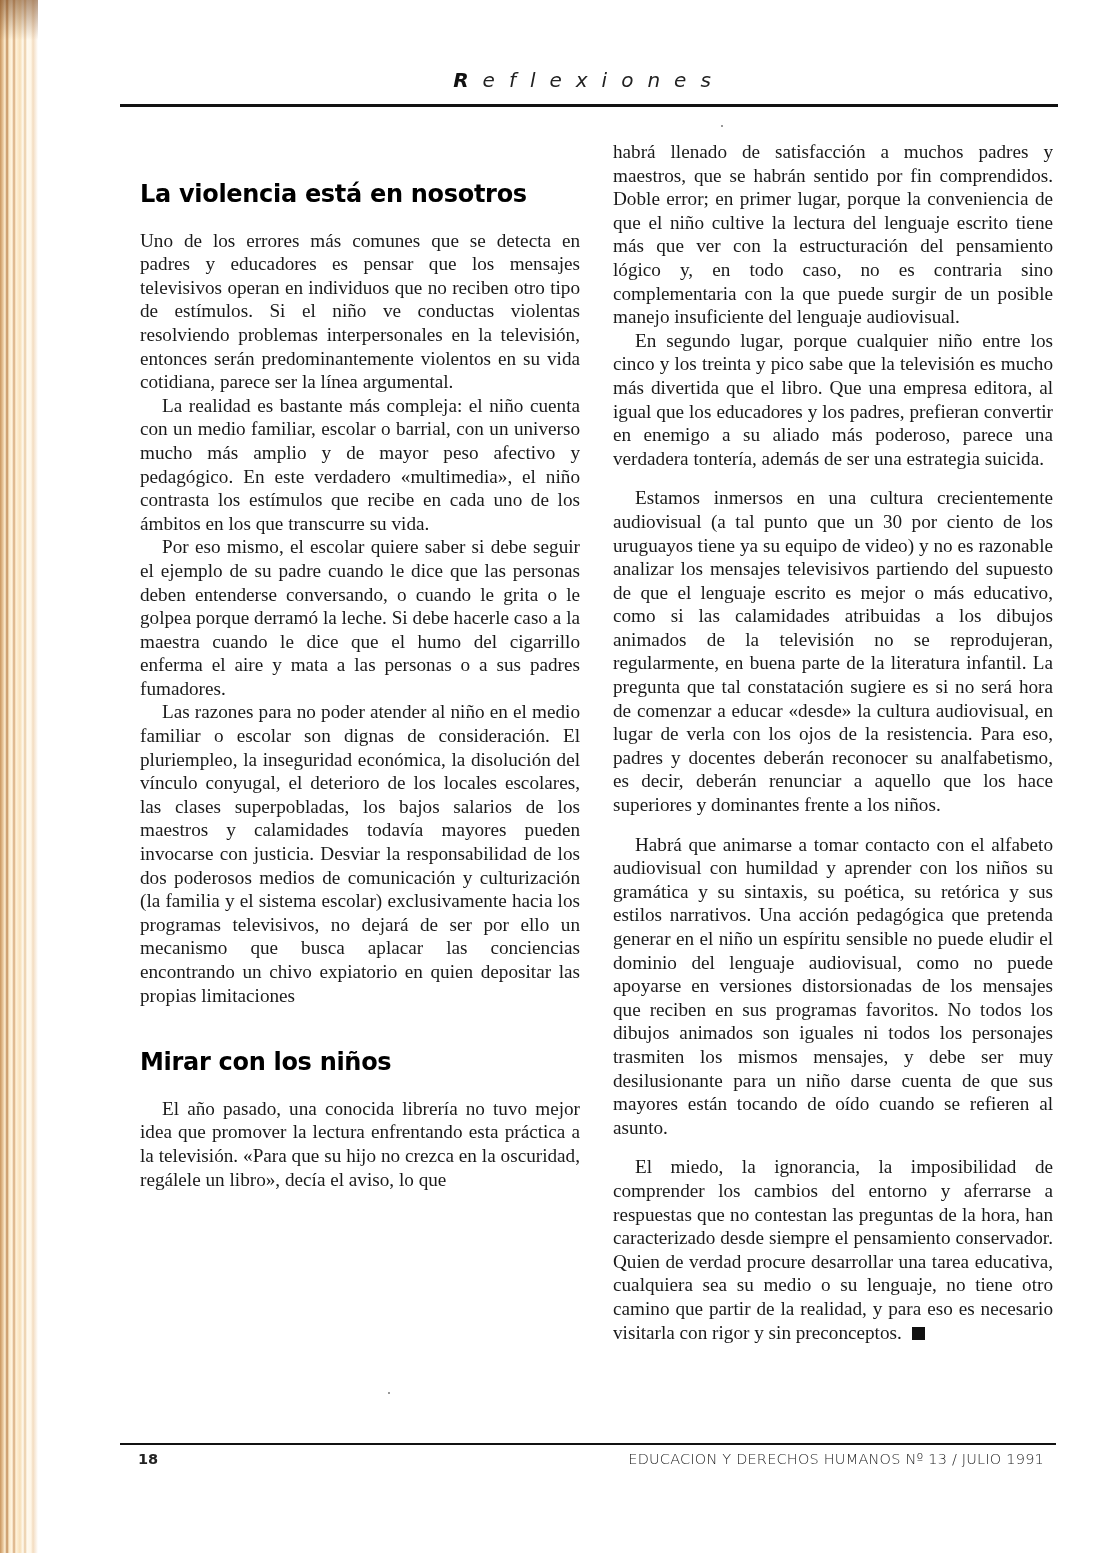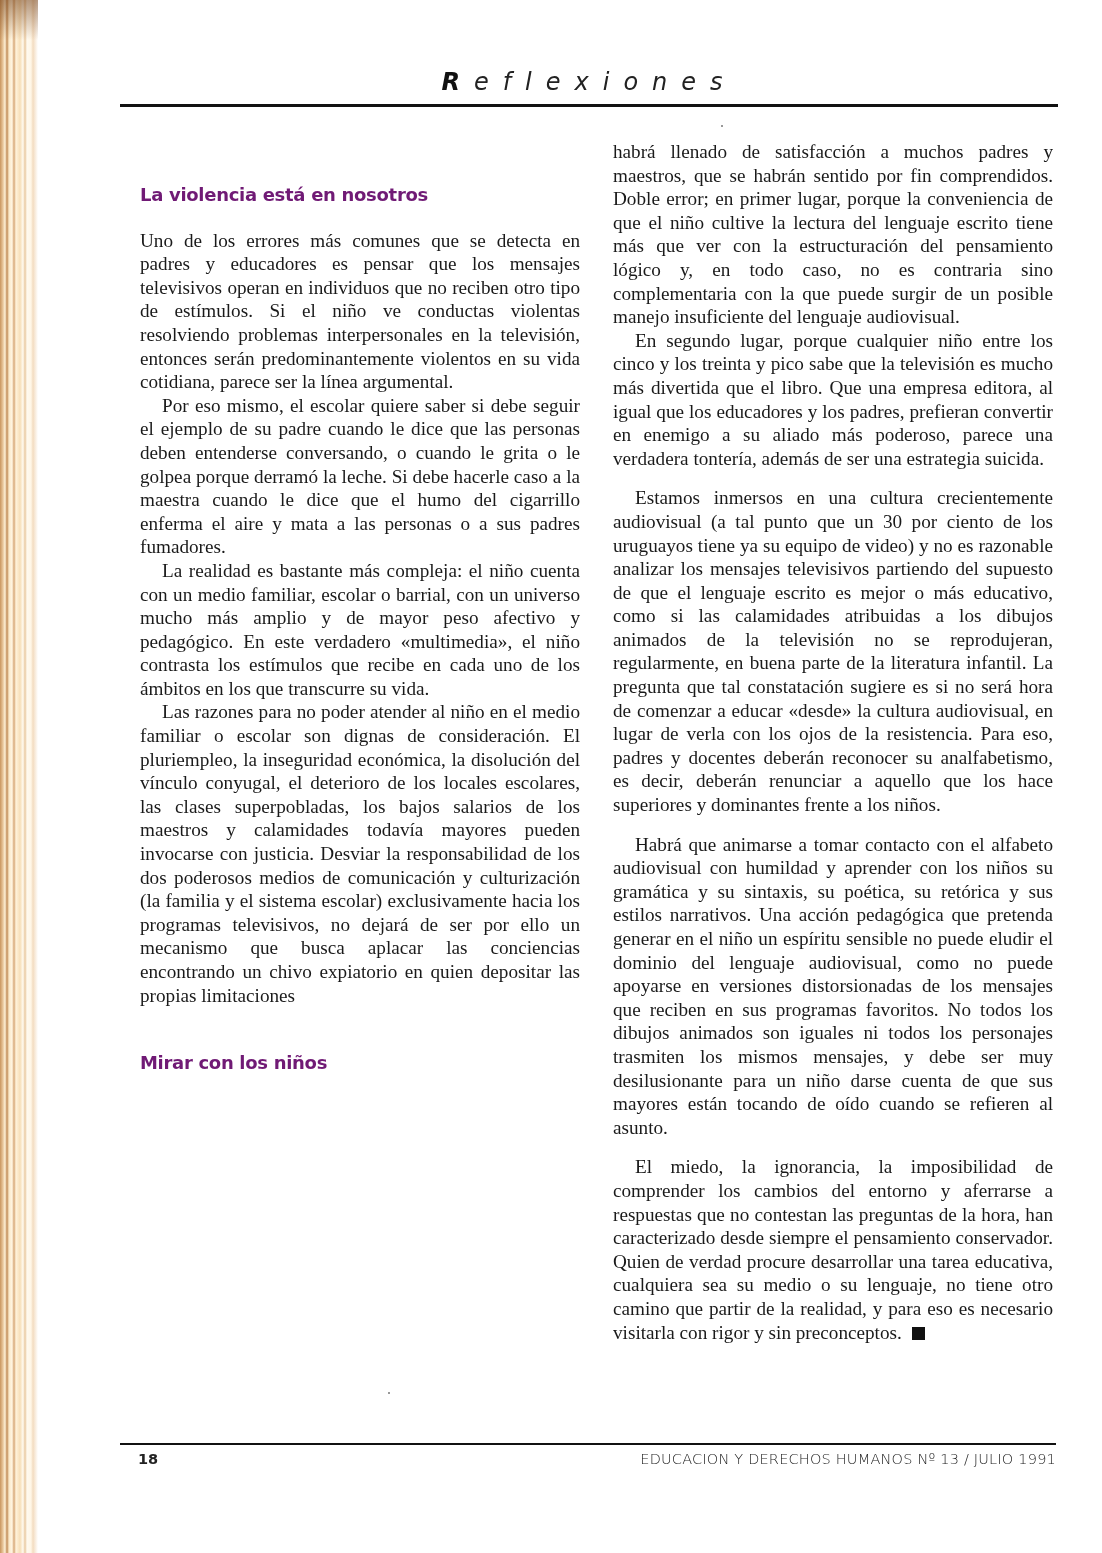--- a/index.html
+++ b/index.html
@@ -18,81 +18,82 @@
           #e9c9a0 25px, #fffaf0 27px, #fff6e6 31px, #f3dcc0 33px, #ffffff 38px);
     }
     .binding::before {
       content: ""; position: absolute; left: 0; top: 0; width: 38px; height: 40px;
       background: linear-gradient(to bottom, rgba(120,70,30,0.55), rgba(120,70,30,0));
     }
     .header {
       position: absolute; left: 120px; top: 68px; width: 938px;
       text-align: center;
       font-family: "DejaVu Sans", "Liberation Sans", sans-serif;
-      font-size: 24px; letter-spacing: 14px; color: #111;
+      font-size: 20px; letter-spacing: 14px; color: #111;
     }
     .header .first { font-weight: bold; font-style: italic; }
     .header .rest { font-style: italic; font-weight: 300; color: #222; }
     .rule-top {
       position: absolute; left: 120px; top: 104px; width: 938px; height: 3px;
       background: #111;
     }
     .col {
       position: absolute; top: 140px; width: 440px;
       font-size: 19.2px; line-height: 23.6px;
       text-align: justify; hyphens: manual;
     }
     .col.left { left: 140px; }
     .col.right { left: 613px; }
     .col p { margin: 0; text-indent: 0; }
     .col p.indent { text-indent: 22px; }
     .col p.spaced { margin-top: 16px; }
     h2.section {
       font-family: "DejaVu Sans", "Liberation Sans", sans-serif;
-      font-weight: bold; font-size: 18px; letter-spacing: -0.3px;
-      margin: 0; color: #701a75;
+      font-weight: bold; font-size: 24px; letter-spacing: -0.3px;
+      margin: 0; color: #000000;
     }
     .s1-head { margin-top: 43px !important; margin-bottom: 22px !important; }
     .s2-head { margin-top: 44px !important; margin-bottom: 22px !important; }
     .endmark {
       display: inline-block; width: 13px; height: 13px; background: #111;
       margin-left: 10px; vertical-align: -1px;
     }
     .rule-bottom {
       position: absolute; left: 120px; top: 1443px; width: 936px; height: 2px;
       background: #111;
     }
     .footer {
       position: absolute; top: 1451px; left: 138px; width: 918px;
       font-family: "DejaVu Sans", "Liberation Sans", sans-serif;
       font-size: 14.5px; color: #222;
     }
     .footer .pagenum { position: absolute; left: 0; top: 0; font-weight: bold; text-align: right; }
-    .footer .pub { position: absolute; right: 0; top: 0; letter-spacing: 0.2px; font-weight: 300; }
+    .footer .pub { position: absolute; right: 12px; top: 0; letter-spacing: 0.2px; font-weight: 300; }
     .speck { position: absolute; width: 2px; height: 2px; background: #777; border-radius: 1px; }
   </style>
 </head>
 <body>
 
 <div class="binding"></div>
 
 <div class="header">
   <span class="first">R</span><span class="rest">eflexiones</span>
 </div>
 <div class="rule-top"></div>
 
 <div class="col left">
 
   <h2 class="section s1-head">La violencia está en nosotros</h2>
   <p>Uno de los errores más comunes que se detecta en padres y educadores es pensar que los mensajes televisivos operan en individuos que no reciben otro tipo de estímulos. Si el niño ve conductas violentas resolviendo problemas interpersonales en la televisión, entonces serán predominantemente violentos en su vida cotidiana, parece ser la línea argumental.</p>
+  <p class="indent">La realidad es bastante más compleja: el niño cuenta con un medio familiar, escolar o barrial, con un universo mucho más amplio y de mayor peso afectivo y pedagógico. En este verdadero «multimedia», el niño contrasta los estímulos que recibe en cada uno de los ámbitos en los que transcurre su vida.</p>
   <p class="indent">Por eso mismo, el escolar quiere saber si debe seguir el ejemplo de su padre cuando le dice que las personas deben entenderse conversando, o cuando le grita o le golpea porque derramó la leche. Si debe hacerle caso a la maestra cuando le dice que el humo del cigarrillo enferma el aire y mata a las personas o a sus padres fumadores.</p>
-  <p class="indent">La realidad es bastante más compleja: el niño cuenta con un medio familiar, escolar o barrial, con un universo mucho más amplio y de mayor peso afectivo y pedagógico. En este verdadero «multimedia», el niño contrasta los estímulos que recibe en cada uno de los ámbitos en los que transcurre su vida.</p>
   <p class="indent">Las razones para no poder atender al niño en el medio familiar o escolar son dignas de consideración. El pluriempleo, la inseguridad económica, la disolución del vínculo conyugal, el deterioro de los locales escolares, las clases superpobladas, los bajos salarios de los maestros y calamidades todavía mayores pueden invocarse con justicia. Desviar la responsabilidad de los dos poderosos medios de comunicación y culturización (la familia y el sistema escolar) exclusivamente hacia los programas televisivos, no dejará de ser por ello un mecanismo que busca aplacar las conciencias encontrando un chivo expiatorio en quien depositar las propias limitaciones</p>
 
   <h2 class="section s2-head">Mirar con los niños</h2>
+  <p class="indent">El año pasado, una conocida librería no tuvo mejor idea que promover la lectura enfrentando esta práctica a la televisión. «Para que su hijo no crezca en la oscuridad, regálele un libro», decía el aviso, lo que</p>
 </div>
 
 <div class="col right">
   <p>habrá llenado de satisfacción a muchos padres y maestros, que se habrán sentido por fin comprendidos. Doble error; en primer lugar, porque la conveniencia de que el niño cultive la lectura del lenguaje escrito tiene más que ver con la estructuración del pensamiento lógico y, en todo caso, no es contraria sino complementaria con la que puede surgir de un posible manejo insuficiente del lenguaje audiovisual.</p>
   <p class="indent">En segundo lugar, porque cualquier niño entre los cinco y los treinta y pico sabe que la televisión es mucho más divertida que el libro. Que una empresa editora, al igual que los educadores y los padres, prefieran convertir en enemigo a su aliado más poderoso, parece una verdadera tontería, además de ser una estrategia suicida.</p>
   <p class="indent spaced">Estamos inmersos en una cultura crecientemente audiovisual (a tal punto que un 30 por ciento de los uruguayos tiene ya su equipo de video) y no es razonable analizar los mensajes televisivos partiendo del supuesto de que el lenguaje escrito es mejor o más educativo, como si las calamidades atribuidas a los dibujos animados de la televisión no se reprodujeran, regularmente, en buena parte de la literatura infantil. La pregunta que tal constatación sugiere es si no será hora de comenzar a educar «desde» la cultura audiovisual, en lugar de verla con los ojos de la resistencia. Para eso, padres y docentes deberán reconocer su analfabetismo, es decir, deberán renunciar a aquello que los hace superiores y dominantes frente a los niños.</p>
   <p class="indent spaced">Habrá que animarse a tomar contacto con el alfabeto audiovisual con humildad y aprender con los niños su gramática y su sintaxis, su poética, su retórica y sus estilos narrativos. Una acción pedagógica que pretenda generar en el niño un espíritu sensible no puede eludir el dominio del lenguaje audiovisual, como no puede apoyarse en versiones distorsionadas de los mensajes que reciben en sus programas favoritos. No todos los dibujos animados son iguales ni todos los personajes trasmiten los mismos mensajes, y debe ser muy desilusionante para un niño darse cuenta de que sus mayores están tocando de oído cuando se refieren al asunto.</p>
   <p class="indent spaced"><span>El miedo, la ignorancia, la imposibilidad de comprender los cambios del entorno y aferrarse a respuestas que no contestan las preguntas de la hora, han caracterizado desde siempre el pensamiento conservador. Quien de verdad procure desarrollar una tarea educativa, cualquiera sea su medio o su lenguaje, no tiene otro camino que partir de la realidad, y para eso es necesario visitarla con rigor y sin preconceptos.</span><span class="endmark"></span></p>
 </div>
 

